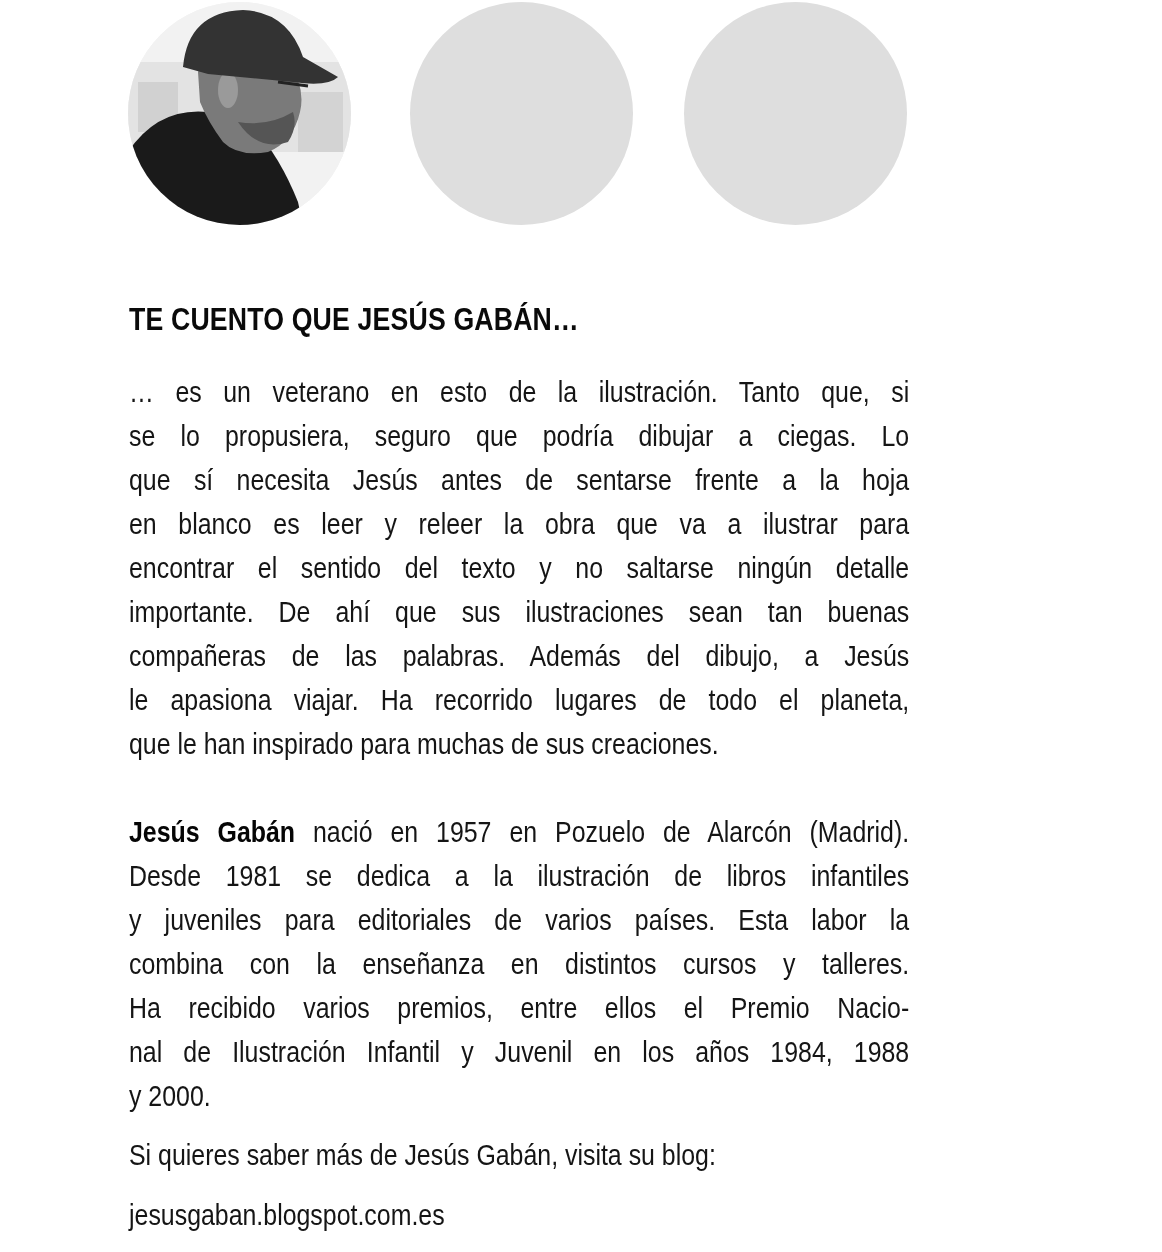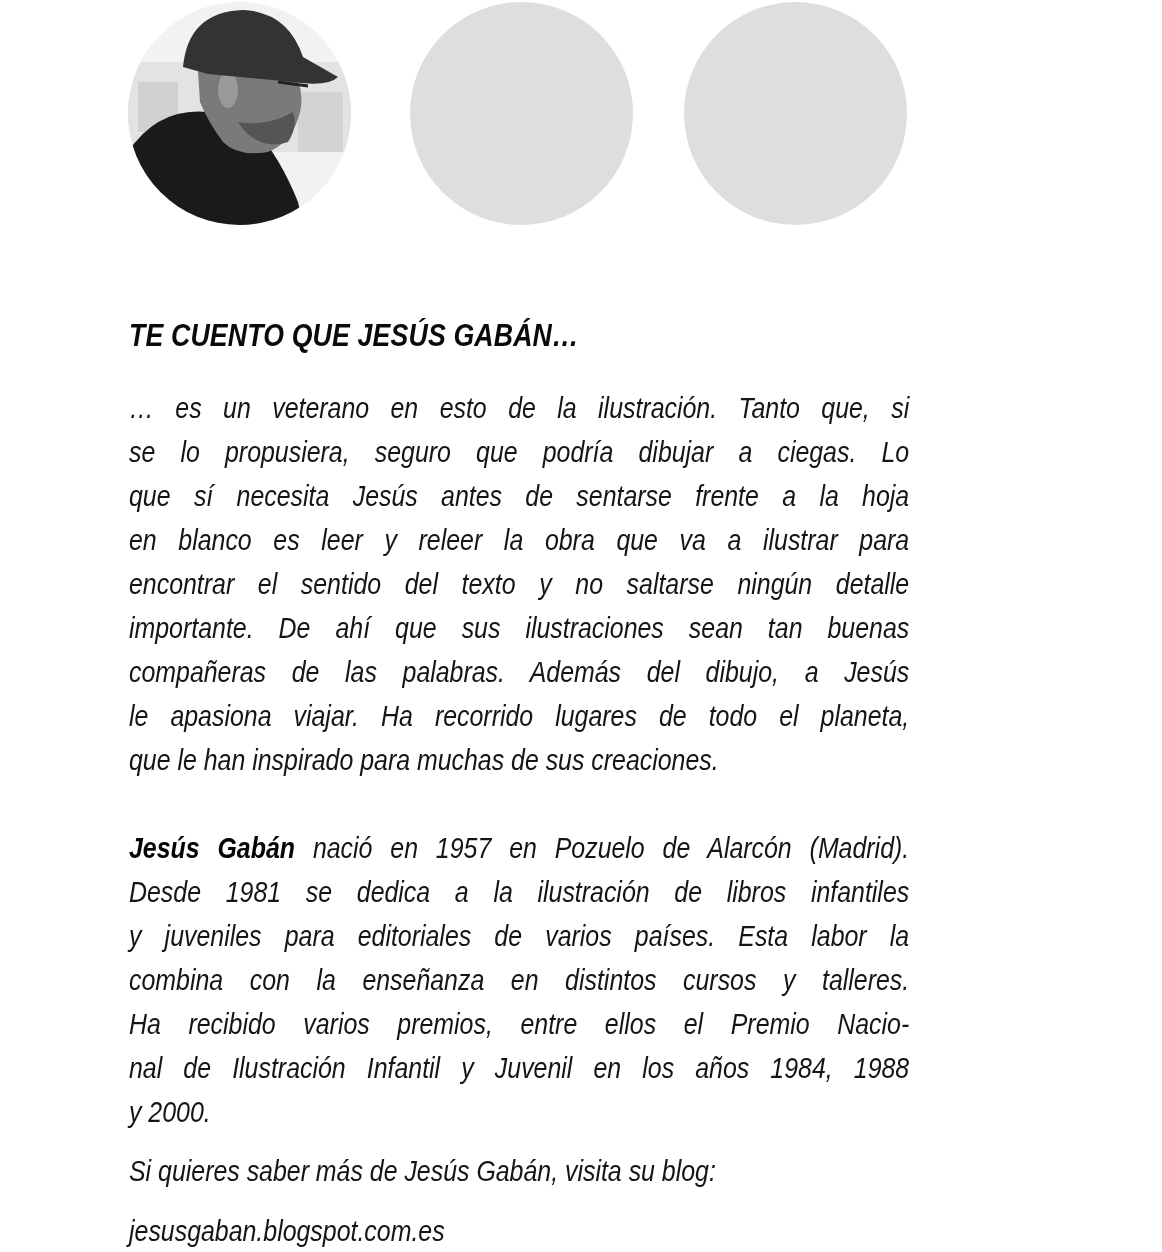--- a/index.html
+++ b/index.html
@@ -31,23 +31,22 @@
       overflow: hidden;
     }
     .portrait.p1 { left: 0; background: #f3f3f3; }
     .portrait.p2 { left: 282px; background: #dedede; }
     .portrait.p3 { left: 556px; background: #dedede; }
     .portrait svg { display: block; width: 100%; height: 100%; }
 
     .content {
       position: absolute;
       left: 129px;
-      top: 308px;
+      top: 292px;
       width: 780px;
-      font-style: italic;
     }
     .title {
       margin: 0;
       font-family: "Liberation Sans", "DejaVu Sans", sans-serif;
       font-weight: bold;
       font-size: 31px;
       letter-spacing: 0.2px;
       line-height: 56px;
       color: #0a0a0a;
       transform: scaleX(0.86);

